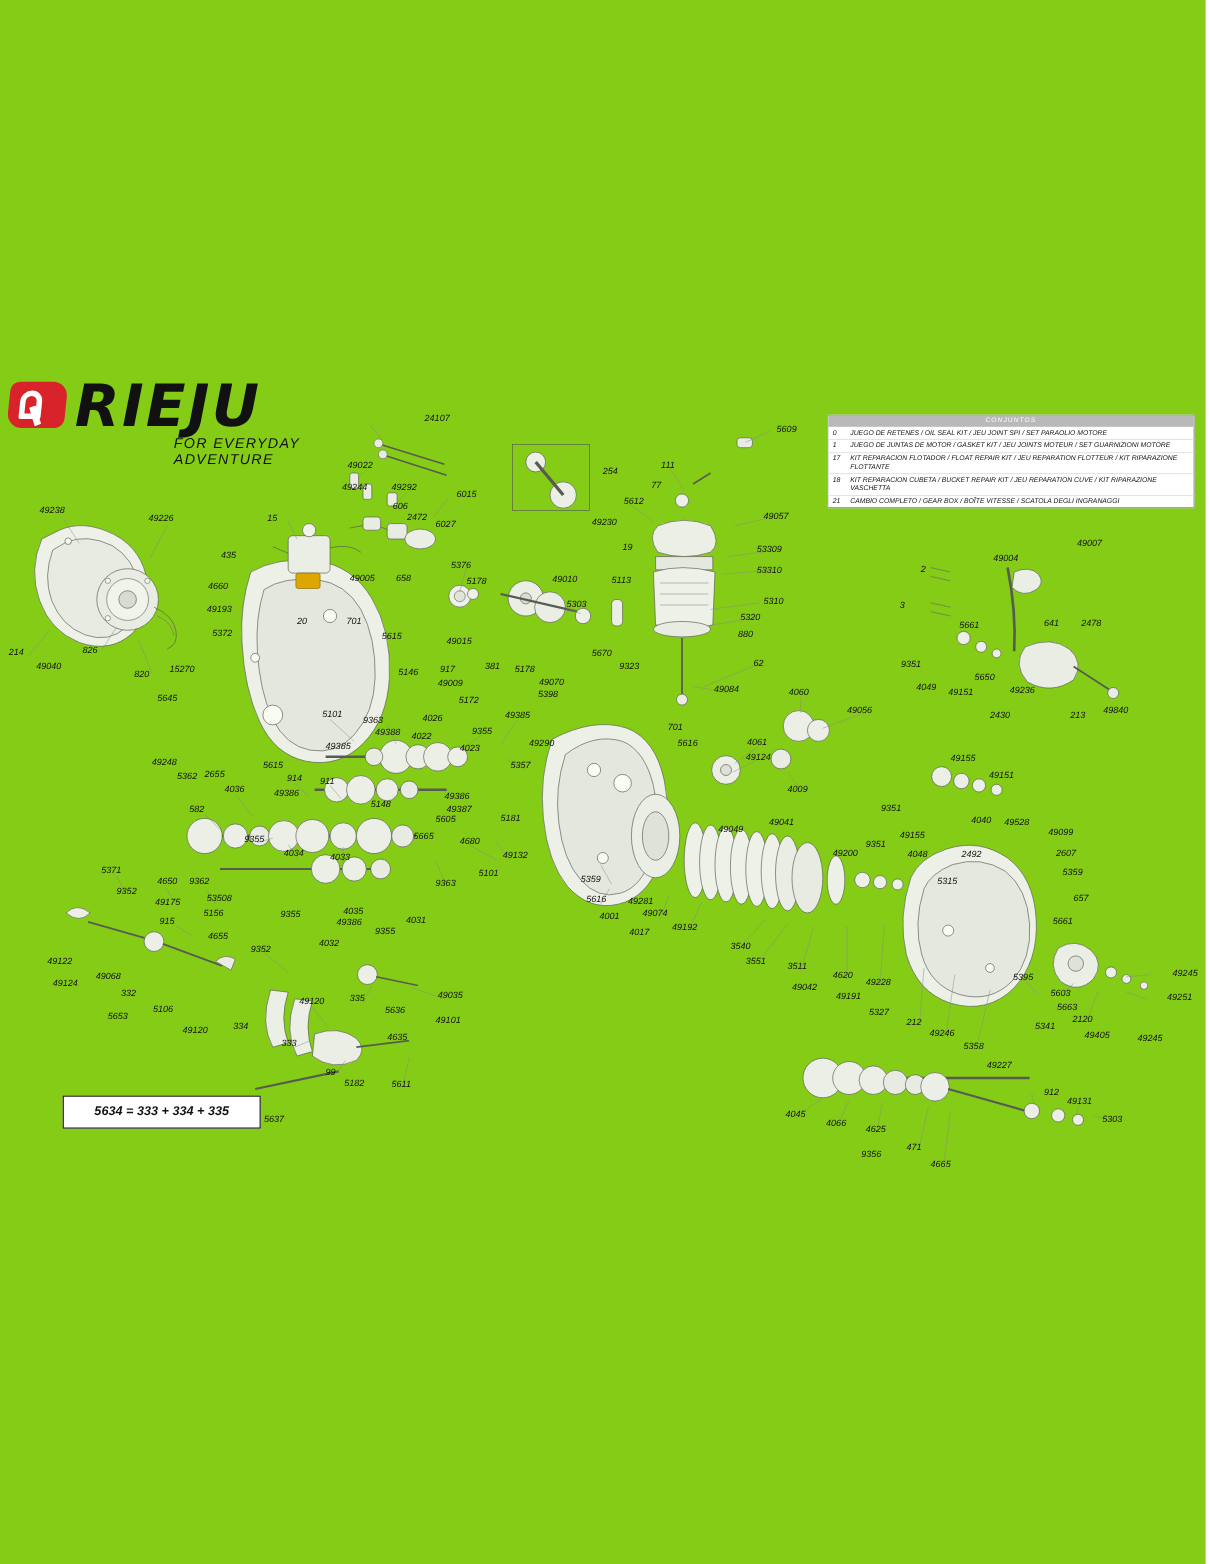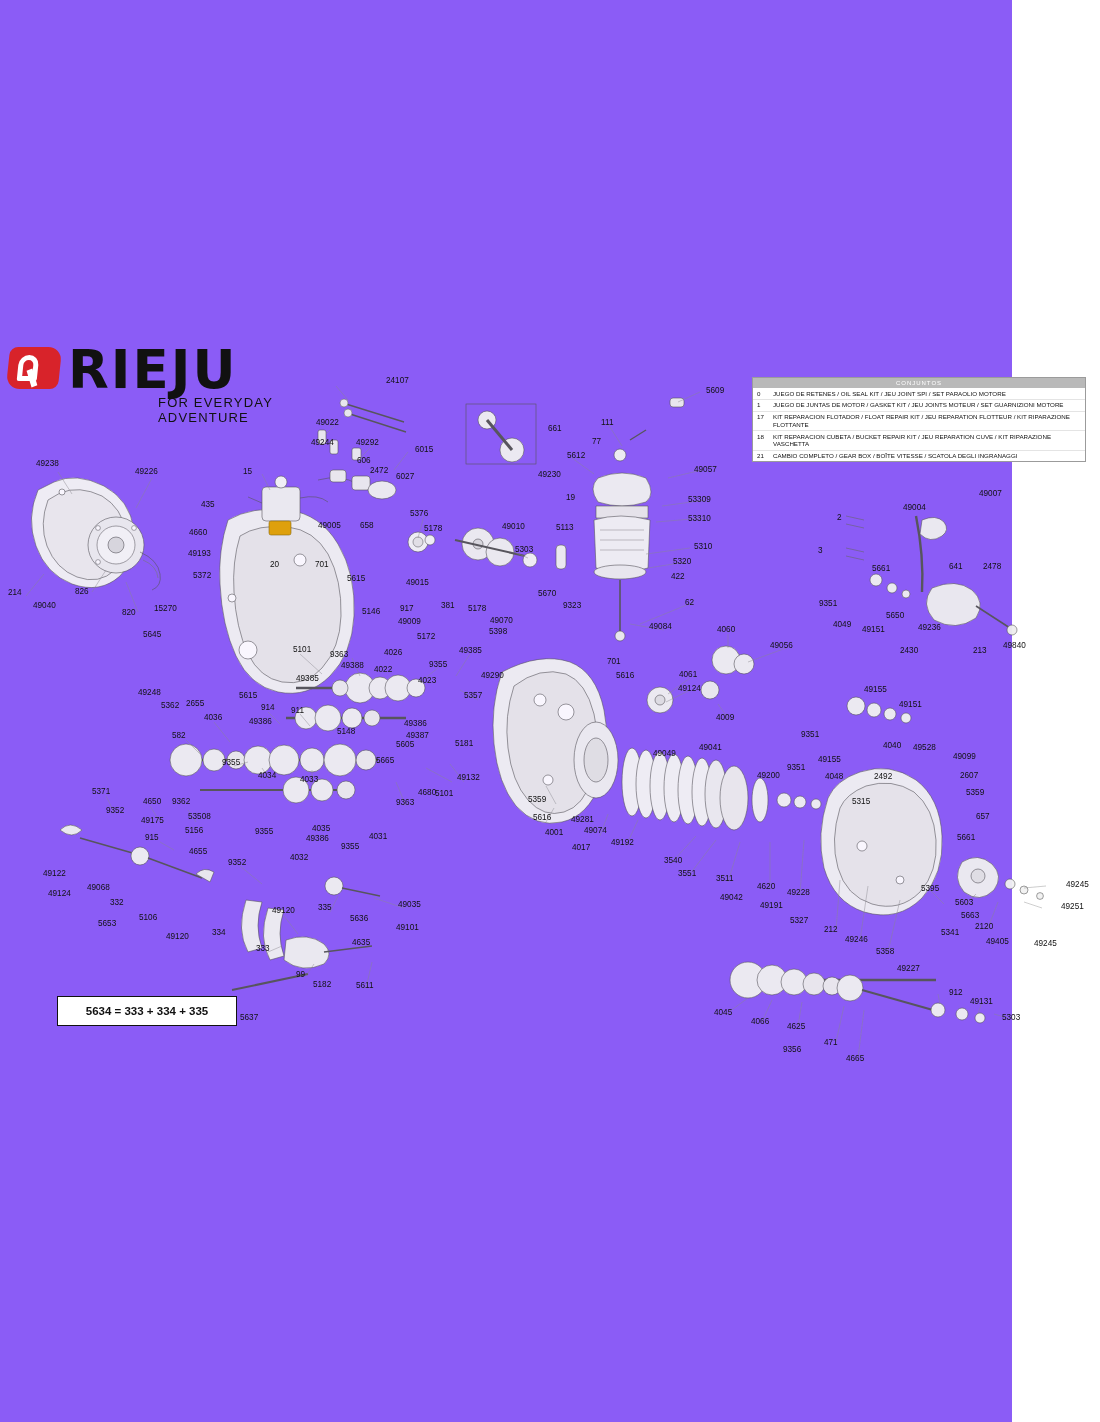--- a/index.html
+++ b/index.html
@@ -10,23 +10,24 @@
   body {
     width: 1100px;
     height: 1422px;
     position: relative;
     font-family: "Liberation Sans", sans-serif;
     overflow: hidden;
   }
   #sheet {
     position: absolute;
     left: 0; top: 0;
-    width: 1012px;
+    width: 1096px;
     height: 1422px;
-    background: #8b5cf6;
+    background: #84cc16;
+    font-style: italic;
   }
 
   
   #logo {
     position: absolute;
     left: 8px;
     top: 345px;
     width: 340px;
     height: 70px;
   }
@@ -471,21 +472,21 @@
     </div>
   </div>
 
   <div id="eq-note">5634 = 333 + 334 + 335</div>
 
   <div id="callout-layer">
       <div class="lbl" style="left: 386px; top: 376px;">24107</div>
       <div class="lbl" style="left: 706px; top: 386px;">5609</div>
       <div class="lbl" style="left: 316px; top: 418px;">49022</div>
       <div class="lbl" style="left: 601px; top: 418px;">111</div>
-      <div class="lbl" style="left: 548px; top: 424px;">661</div>
+      <div class="lbl" style="left: 548px; top: 424px;">254</div>
       <div class="lbl" style="left: 311px; top: 438px;">49244</div>
       <div class="lbl" style="left: 356px; top: 438px;">49292</div>
       <div class="lbl" style="left: 415px; top: 445px;">6015</div>
       <div class="lbl" style="left: 592px; top: 437px;">77</div>
       <div class="lbl" style="left: 567px; top: 451px;">5612</div>
       <div class="lbl" style="left: 36px; top: 459px;">49238</div>
       <div class="lbl" style="left: 135px; top: 467px;">49226</div>
       <div class="lbl" style="left: 357px; top: 456px;">606</div>
       <div class="lbl" style="left: 370px; top: 466px;">2472</div>
       <div class="lbl" style="left: 396px; top: 472px;">6027</div>
@@ -511,21 +512,21 @@
       <div class="lbl" style="left: 188px; top: 549px;">49193</div>
       <div class="lbl" style="left: 515px; top: 545px;">5303</div>
       <div class="lbl" style="left: 673px; top: 557px;">5320</div>
       <div class="lbl" style="left: 872px; top: 564px;">5661</div>
       <div class="lbl" style="left: 949px; top: 562px;">641</div>
       <div class="lbl" style="left: 983px; top: 562px;">2478</div>
       <div class="lbl" style="left: 270px; top: 560px;">20</div>
       <div class="lbl" style="left: 315px; top: 560px;">701</div>
       <div class="lbl" style="left: 193px; top: 571px;">5372</div>
       <div class="lbl" style="left: 347px; top: 574px;">5615</div>
-      <div class="lbl" style="left: 671px; top: 572px;">422</div>
+      <div class="lbl" style="left: 671px; top: 572px;">880</div>
       <div class="lbl" style="left: 406px; top: 578px;">49015</div>
       <div class="lbl" style="left: 538px; top: 589px;">5670</div>
       <div class="lbl" style="left: 468px; top: 604px;">5178</div>
       <div class="lbl" style="left: 441px; top: 601px;">381</div>
       <div class="lbl" style="left: 490px; top: 616px;">49070</div>
       <div class="lbl" style="left: 563px; top: 601px;">9323</div>
       <div class="lbl" style="left: 685px; top: 598px;">62</div>
       <div class="lbl" style="left: 819px; top: 599px;">9351</div>
       <div class="lbl" style="left: 8px; top: 588px;">214</div>
       <div class="lbl" style="left: 75px; top: 587px;">826</div>
@@ -583,21 +584,21 @@
       <div class="lbl" style="left: 172px; top: 731px;">582</div>
       <div class="lbl" style="left: 653px; top: 749px;">49049</div>
       <div class="lbl" style="left: 699px; top: 743px;">49041</div>
       <div class="lbl" style="left: 836px; top: 741px; margin-left: 47px;">4040</div>
       <div class="lbl" style="left: 818px; top: 755px;">49155</div>
       <div class="lbl" style="left: 913px; top: 743px;">49528</div>
       <div class="lbl" style="left: 953px; top: 752px;">49099</div>
       <div class="lbl" style="left: 222px; top: 758px;">9355</div>
       <div class="lbl" style="left: 258px; top: 771px;">4034</div>
       <div class="lbl" style="left: 300px; top: 775px;">4033</div>
-      <div class="lbl" style="left: 418px; top: 760px; margin-top: 28px;">4680</div>
+      <div class="lbl" style="left: 418px; top: 760px;">4680</div>
       <div class="lbl" style="left: 376px; top: 756px;">5665</div>
       <div class="lbl" style="left: 457px; top: 773px;">49132</div>
       <div class="lbl" style="left: 787px; top: 763px;">9351</div>
       <div class="lbl" style="left: 757px; top: 771px;">49200</div>
       <div class="lbl" style="left: 825px; top: 772px;">4048</div>
       <div class="lbl" style="left: 874px; top: 772px;">2492</div>
       <div class="lbl" style="left: 960px; top: 771px;">2607</div>
       <div class="lbl" style="left: 92px; top: 787px;">5371</div>
       <div class="lbl" style="left: 172px; top: 797px;">9362</div>
       <div class="lbl" style="left: 123px; top: 797px; margin-left: 20px;">4650</div>

